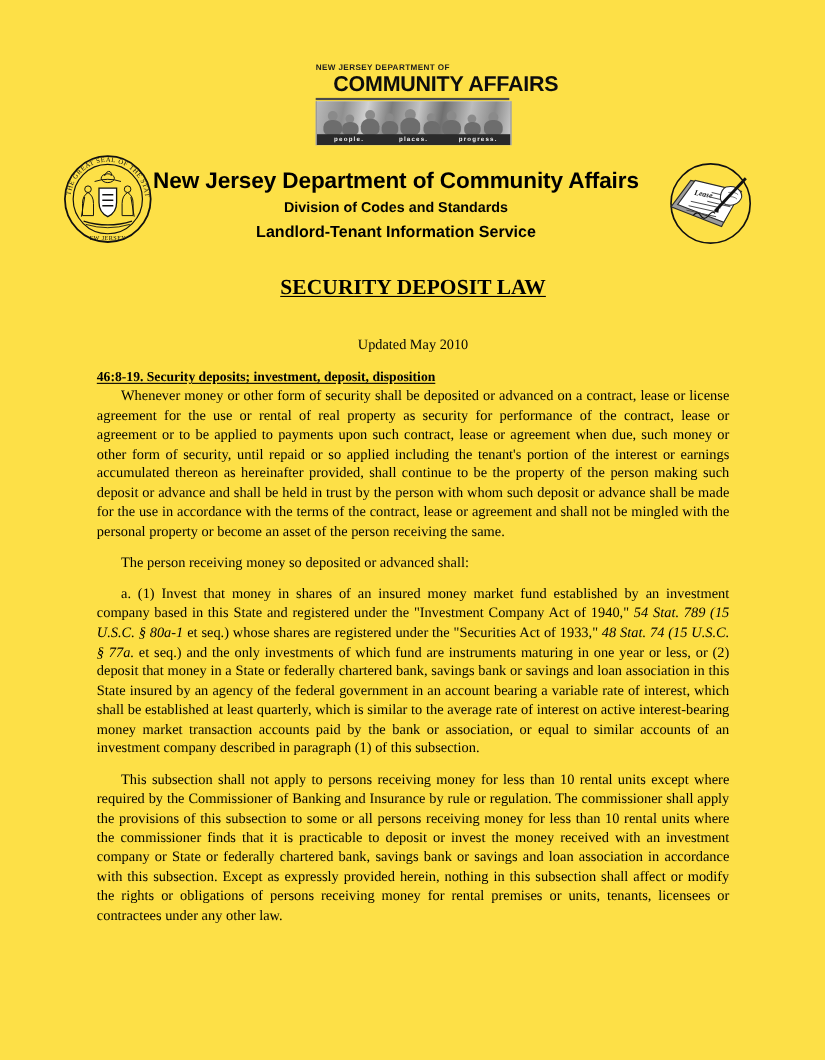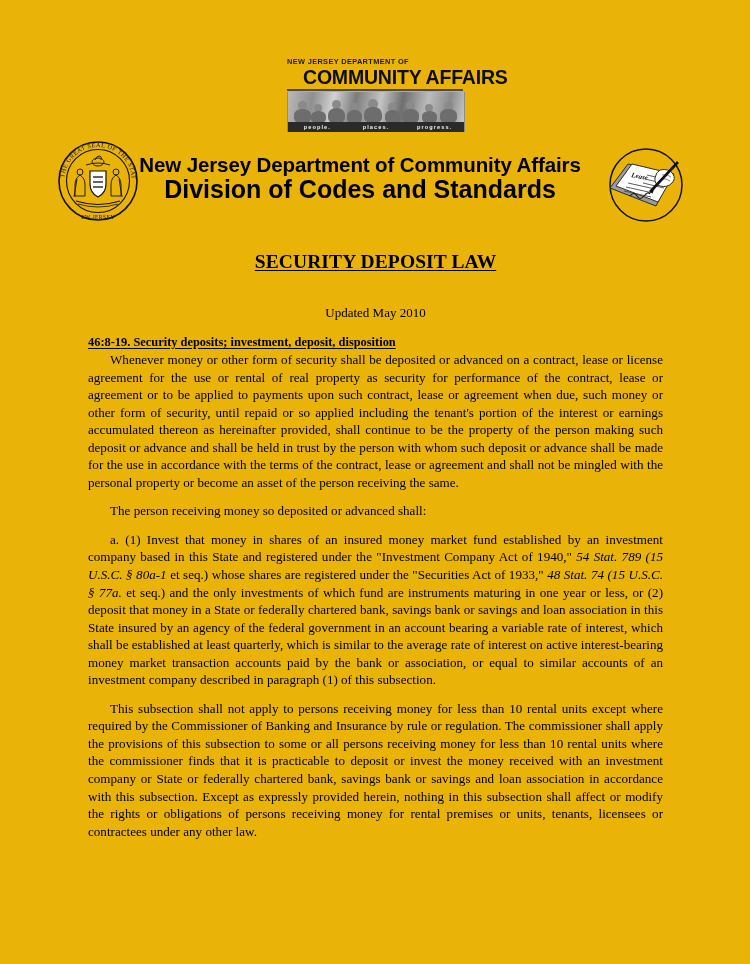--- a/index.html
+++ b/index.html
@@ -13,21 +13,21 @@
     position: relative;
     font-family: "Liberation Serif", "DejaVu Serif", serif;
     color: #000000;
     overflow: hidden;
   }
 
   .page {
     position: relative;
     width: 750px;
     height: 964px;
-    background: #eab308;
+    background: #fde047;
   }
 
   
   .logo-block {
     position: absolute;
     left: 287px;
     top: 57px;
     width: 176px;
   }
   .logo-eyebrow {
@@ -125,21 +125,21 @@
     position: absolute;
     left: 130px;
     top: 152px;
     width: 460px;
     text-align: center;
     font-family: "Liberation Sans", "DejaVu Sans", sans-serif;
     font-weight: bold;
     color: #000;
   }
   .agency-line-1 { font-size: 20.5px; line-height: 25px; letter-spacing: -0.1px; }
-  .agency-line-2 { font-size: 25px; line-height: 24px; }
+  .agency-line-2 { font-size: 13px; line-height: 24px; }
   .agency-line-3 { font-size: 14.6px; line-height: 21px; }
 
   
   .doc-title {
     position: absolute;
     left: 88px;
     top: 249px;
     width: 575px;
     text-align: center;
   }
@@ -283,20 +283,21 @@
       <path d="M61 35 q6 -1 9 2" fill="none" stroke="#6e6e6e" stroke-width="0.8"></path>
 
       <line x1="50" y1="48" x2="78" y2="18" stroke="#111" stroke-width="2.6"></line>
       <path d="M50 48 l4 -4 l-1 5 z" fill="#111"></path>
     </svg>
   </div>
 
   <div class="agency-head">
     <div class="agency-line-1">New Jersey Department of Community Affairs</div>
     <div class="agency-line-2">Division of Codes and Standards</div>
+    <div class="agency-line-3">Landlord-Tenant Information Service</div>
   </div>
 
   <div class="doc-title">
     <div class="t-line">
       <u>SECURITY DEPOSIT LAW</u>
     </div>
   </div>
   <div class="updated">Updated May 2010</div>
 
   <div class="body-col">

